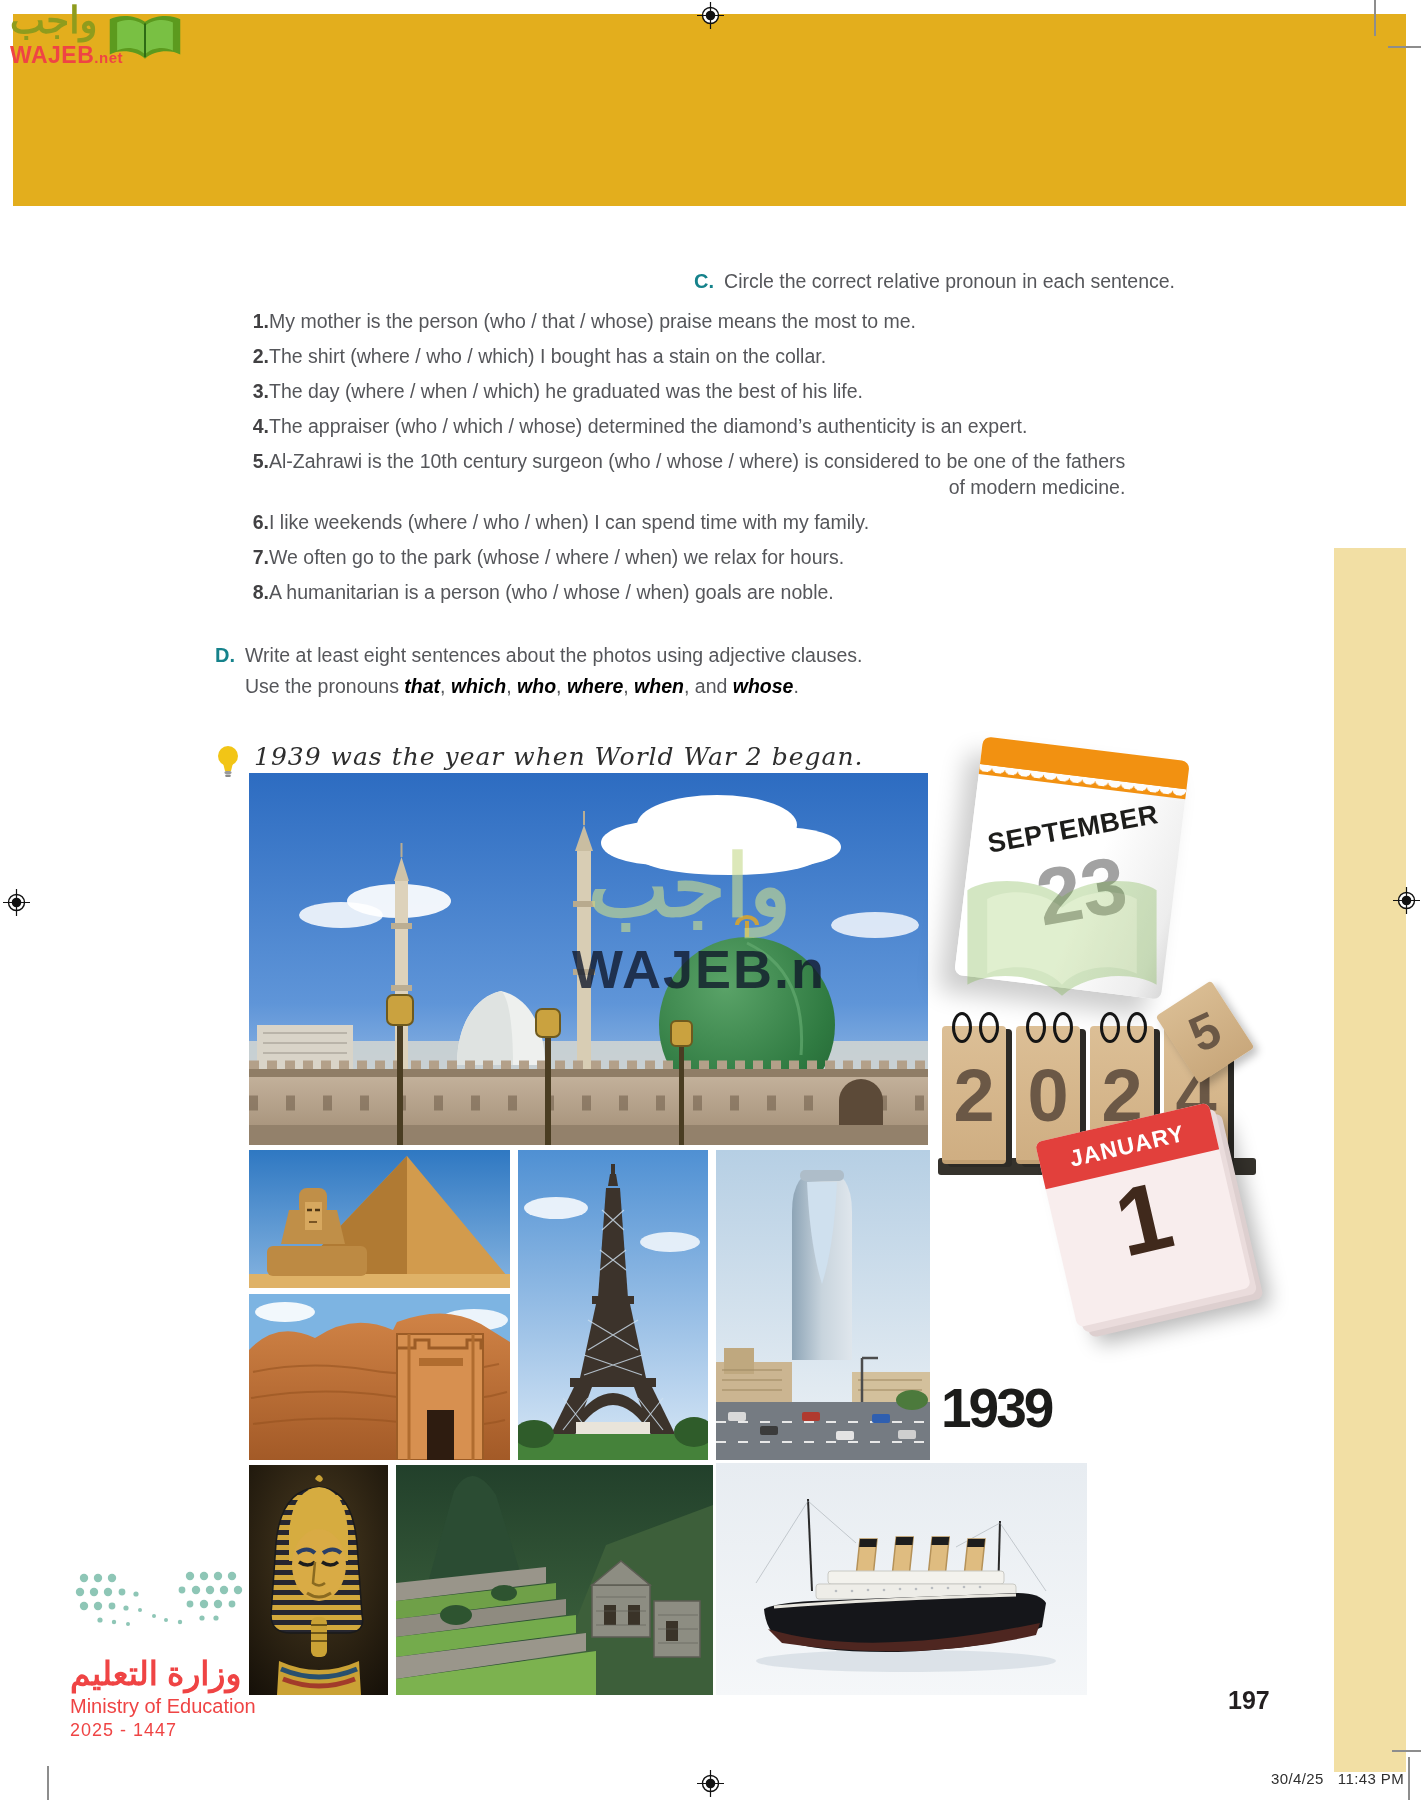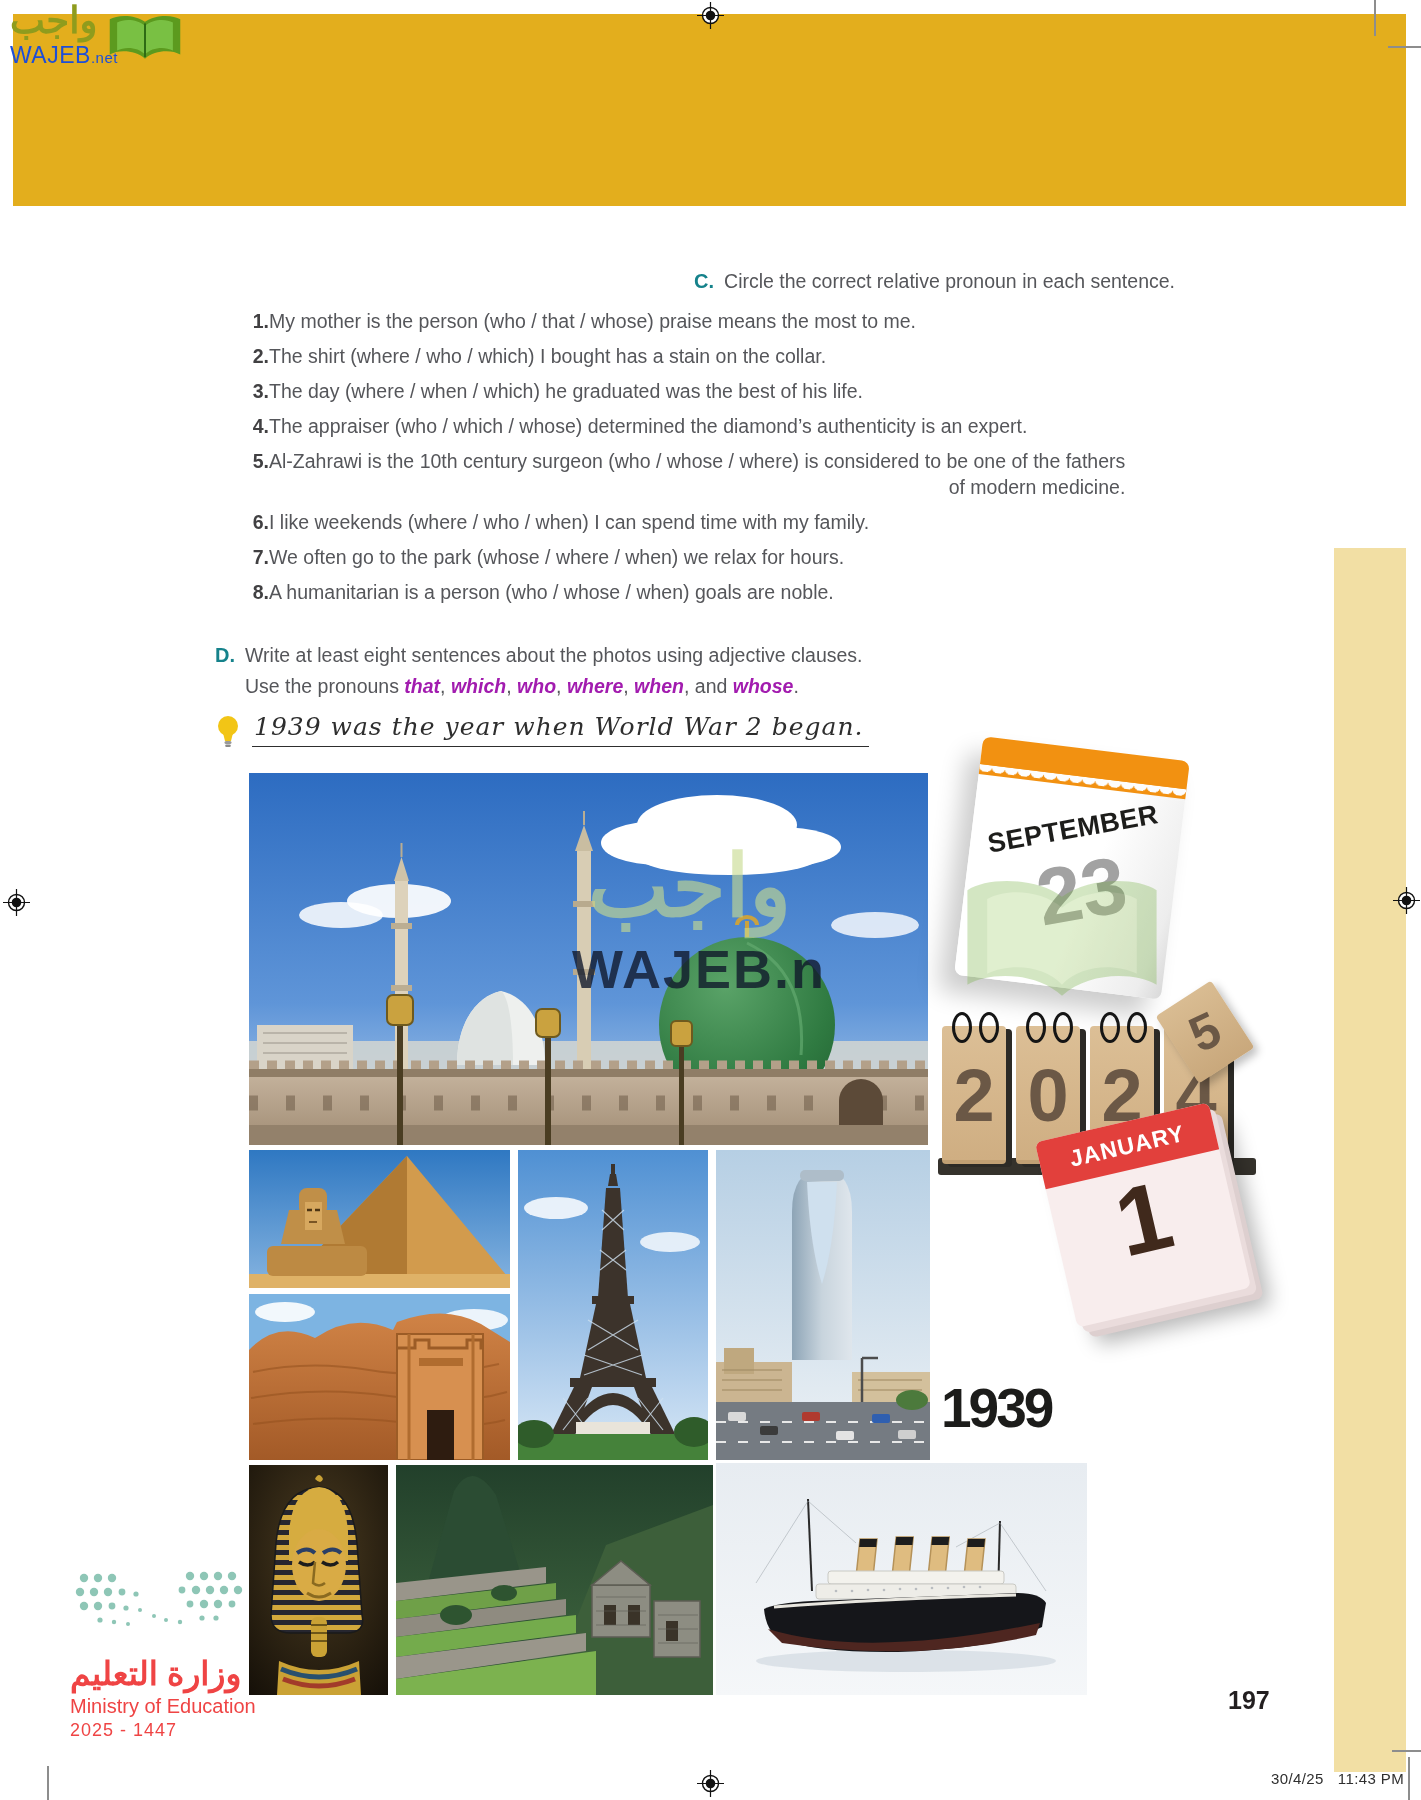--- a/index.html
+++ b/index.html
@@ -4,21 +4,21 @@
 <style>
   html,body{margin:0;padding:0;background:#fff;}
   .page{position:relative;width:1421px;height:1800px;background:#fff;overflow:hidden;
         font-family:"Liberation Sans",sans-serif;color:#58595b;padding-left:40px;}
   .abs{position:absolute;}
 
   
   .band{left:13px;top:14px;width:1393px;height:192px;background:#e3ae1d;z-index:1;}
   .brand{left:8px;top:10px;z-index:3;width:185px;height:62px;}
   .brand-ar{position:absolute;left:2px;top:-8px;font-size:37px;font-weight:bold;color:#8f9c1d;line-height:1;}
-  .brand-en{position:absolute;left:2px;top:32px;font-size:23px;font-weight:normal;color:#1d4ed8;letter-spacing:.5px;}
+  .brand-en{position:absolute;left:2px;top:32px;font-size:23px;font-weight:bold;color:#ef4444;letter-spacing:.5px;}
   .brand-en .tld{font-size:15px;}
   .brand-book{position:absolute;left:96px;top:0px;}
 
   
   .mark{z-index:6;}
   .trim{background:#8d8d8d;z-index:6;}
 
   
   .sidebar{left:1334px;top:548px;width:72px;height:1224px;background:#f2dfa4;z-index:0;}
 
@@ -27,24 +27,24 @@
   .ex-label{font-weight:bold;color:#15828b;font-size:20px;margin-right:10px;}
   .ex-title{color:#55565a;}
   .items{margin:14px 0 0 28px;}
   .item{display:flex;margin-bottom:9px;}
   .item .num{font-weight:bold;color:#414042;width:26px;flex:0 0 26px;}
   .item .txt{color:#55565a;}
   .item .txt .l{display:block;}
   .l:empty{display:none;}
   .exd{left:215px;top:640px;width:960px;z-index:2;font-size:19.5px;line-height:31px;color:#55565a;}
   .exd .body{display:inline-block;vertical-align:top;width:880px;}
-  .pn{font-weight:bold;font-style:italic;color:#a21caf;}
-
-  
-  .example{left:216px;top:712px;z-index:2;display:flex;align-items:flex-start;}
+  .pn{font-weight:bold;font-style:italic;color:#000000;}
+
+  
+  .example{left:216px;top:742px;z-index:2;display:flex;align-items:flex-start;}
   .bulb{margin-top:2px;margin-right:12px;}
   .hand{font-family:"DejaVu Serif",serif;font-style:italic;font-size:25px;color:#2e2e2e;
         letter-spacing:1px;border-bottom:1.6px solid #2e2e2e;padding:0 6px 4px 2px;line-height:1.2;}
 
   
   .ph{z-index:2;overflow:hidden;}
   .ph svg{display:block;}
 
   
   .wm-ar{left:588px;top:843px;z-index:3;font-size:86px;font-weight:bold;color:#c7db8f;opacity:.62;line-height:1;}

